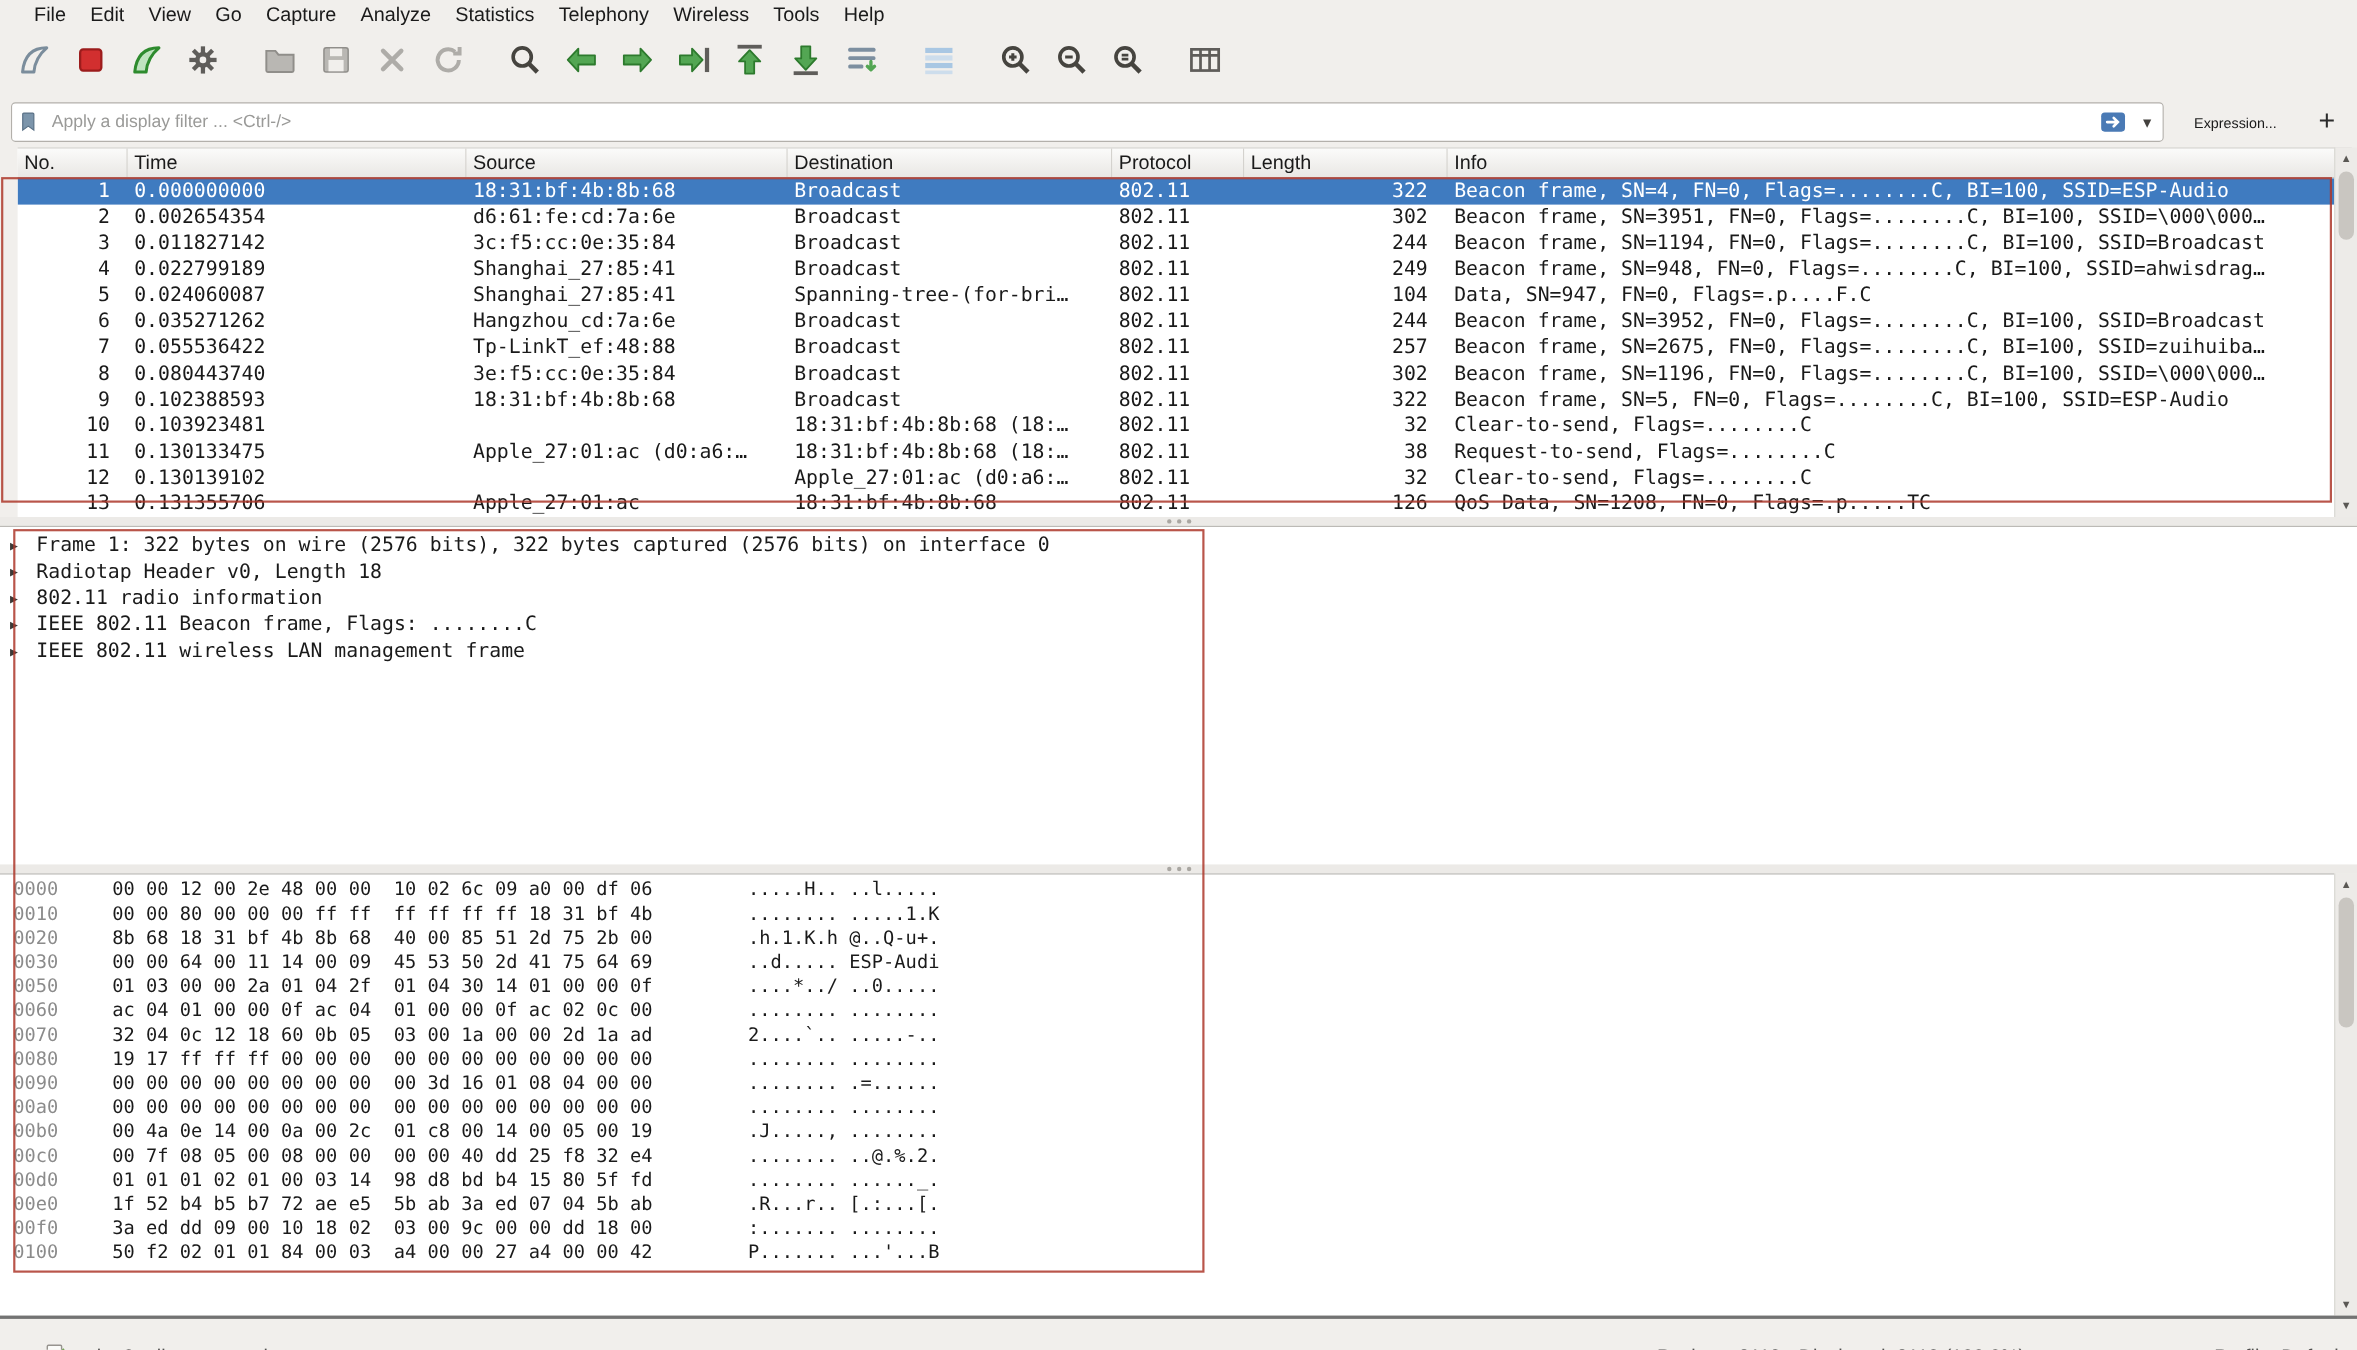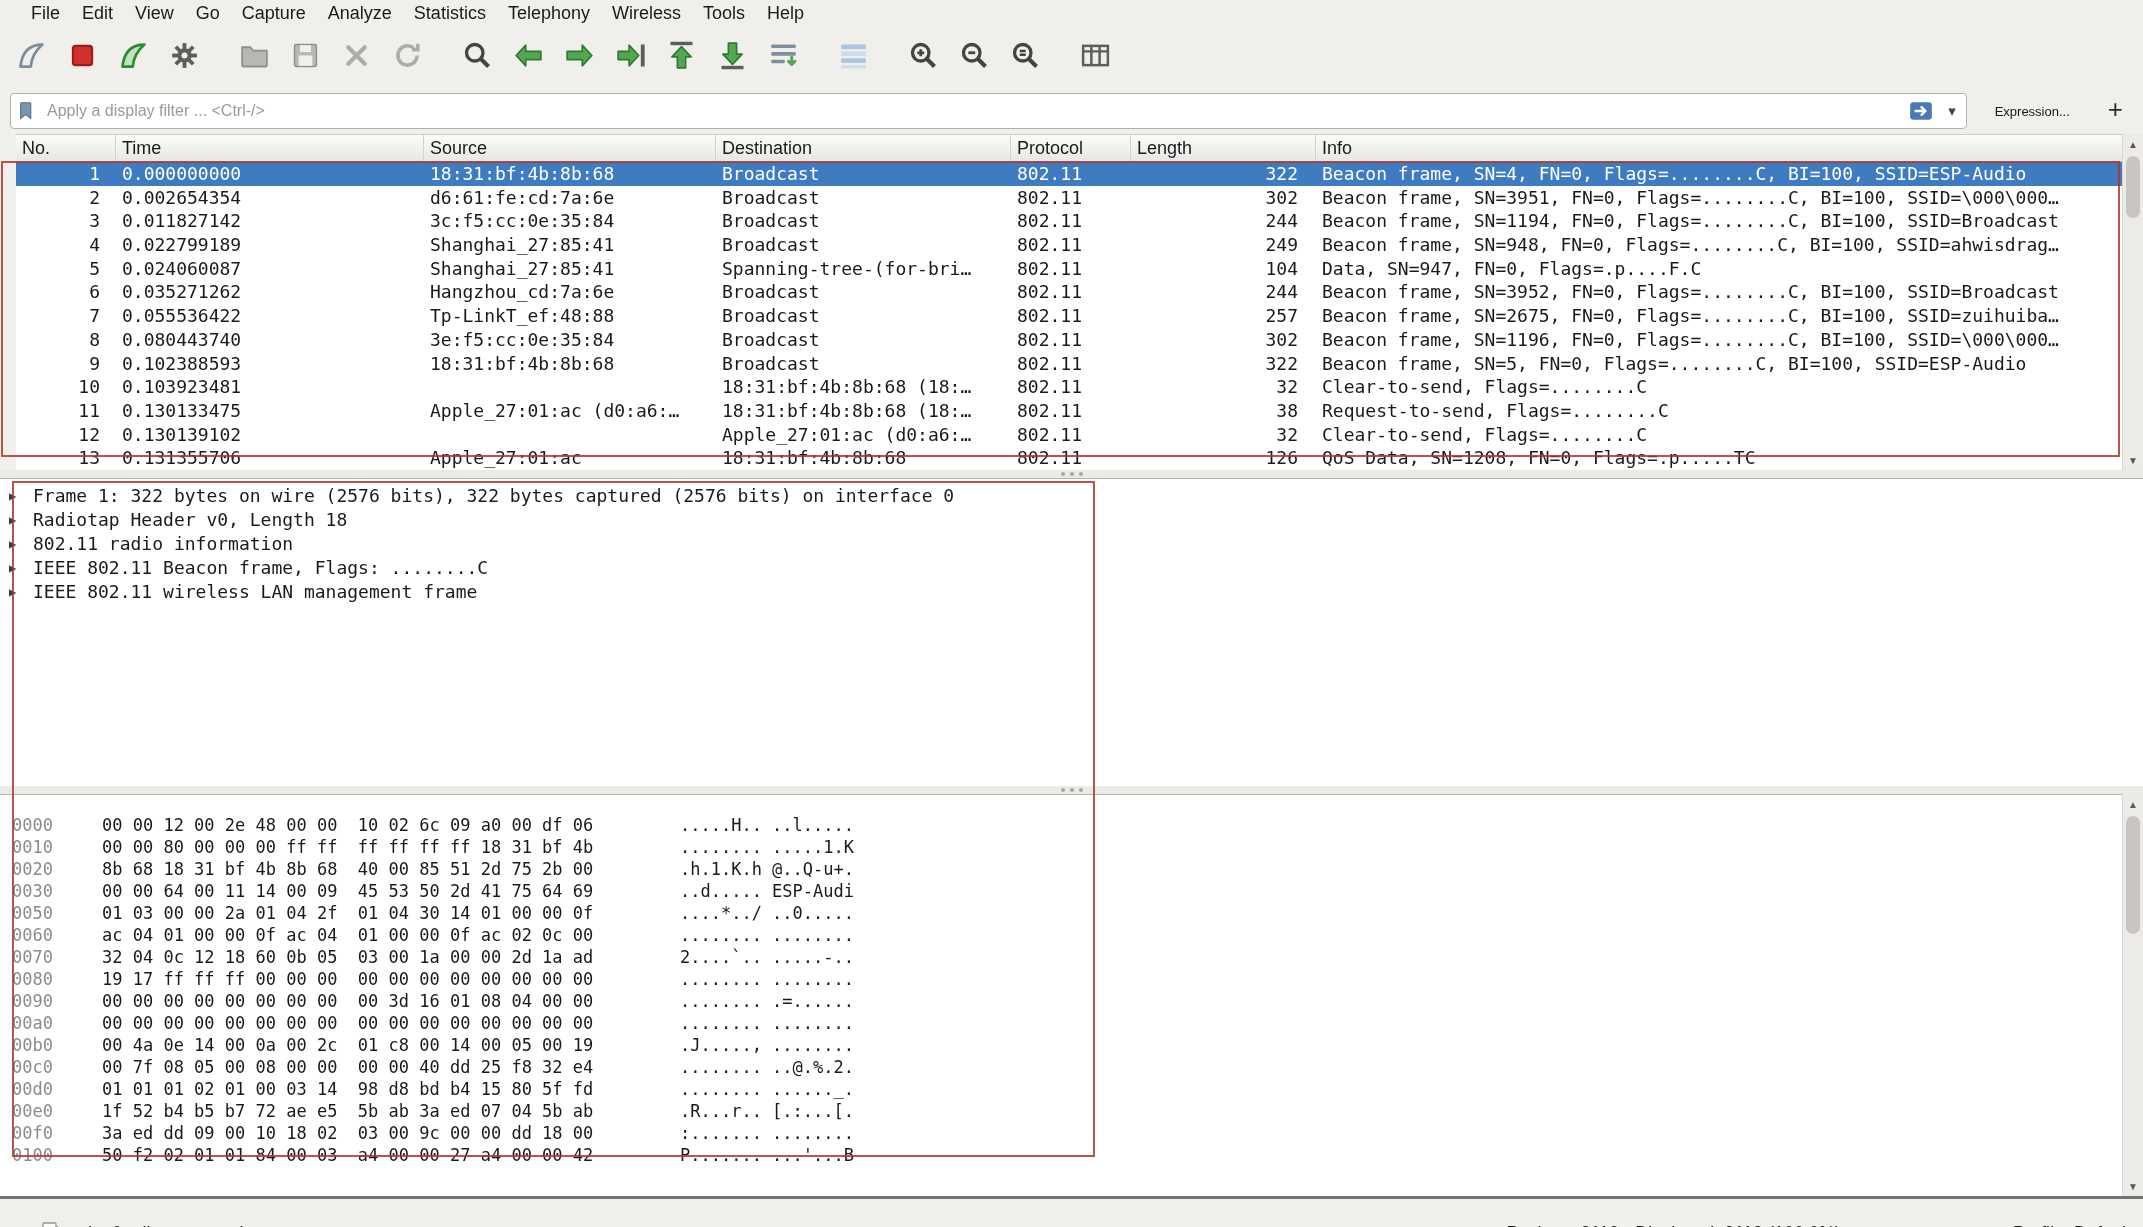--- a/index.html
+++ b/index.html
@@ -47,21 +47,21 @@
 
   
   .details{position:absolute;top:478px;left:0;width:2143px;height:308px;background:#fff;
     border-top:1px solid #b5b3af;font-family:"DejaVu Sans Mono",monospace;font-size:18px;padding-top:5px}
   .drow{height:24px;line-height:24px;display:flex;align-items:center;padding-left:9px;gap:10px}
   .dexp{font-size:12px;color:#3c3a37;width:14px;flex:0 0 auto}
   .dtext{white-space:pre}
 
   
   .hexpane{position:absolute;top:794px;left:0;width:2122px;height:402px;background:#fff;
-    border-top:1px solid #b5b3af;font-family:"DejaVu Sans Mono",monospace;font-size:17px;padding-top:19px}
+    border-top:1px solid #b5b3af;font-family:"DejaVu Sans Mono",monospace;font-size:17px;padding-top:3px}
   .hrow{height:22px;line-height:22px;white-space:pre;padding-left:12px}
   .hoff{color:#8b8b8b;display:inline-block;width:46px;white-space:pre}
   .hbytes{display:inline-block;width:578px;white-space:pre;margin-left:44px}
   .hascii{white-space:pre}
 
   
   .vscroll{position:absolute;width:21px;right:0;background:#edebe8;border-left:1px solid #d8d6d2}
   .varrow{height:20px;display:flex;align-items:center;justify-content:center;font-size:10px;color:#5a5854}
   .varrow.bottom{position:absolute;bottom:0;left:0;right:0}
   .vthumb{position:absolute;left:3px;width:14px;background:#c9c6c1;border-radius:7px}

